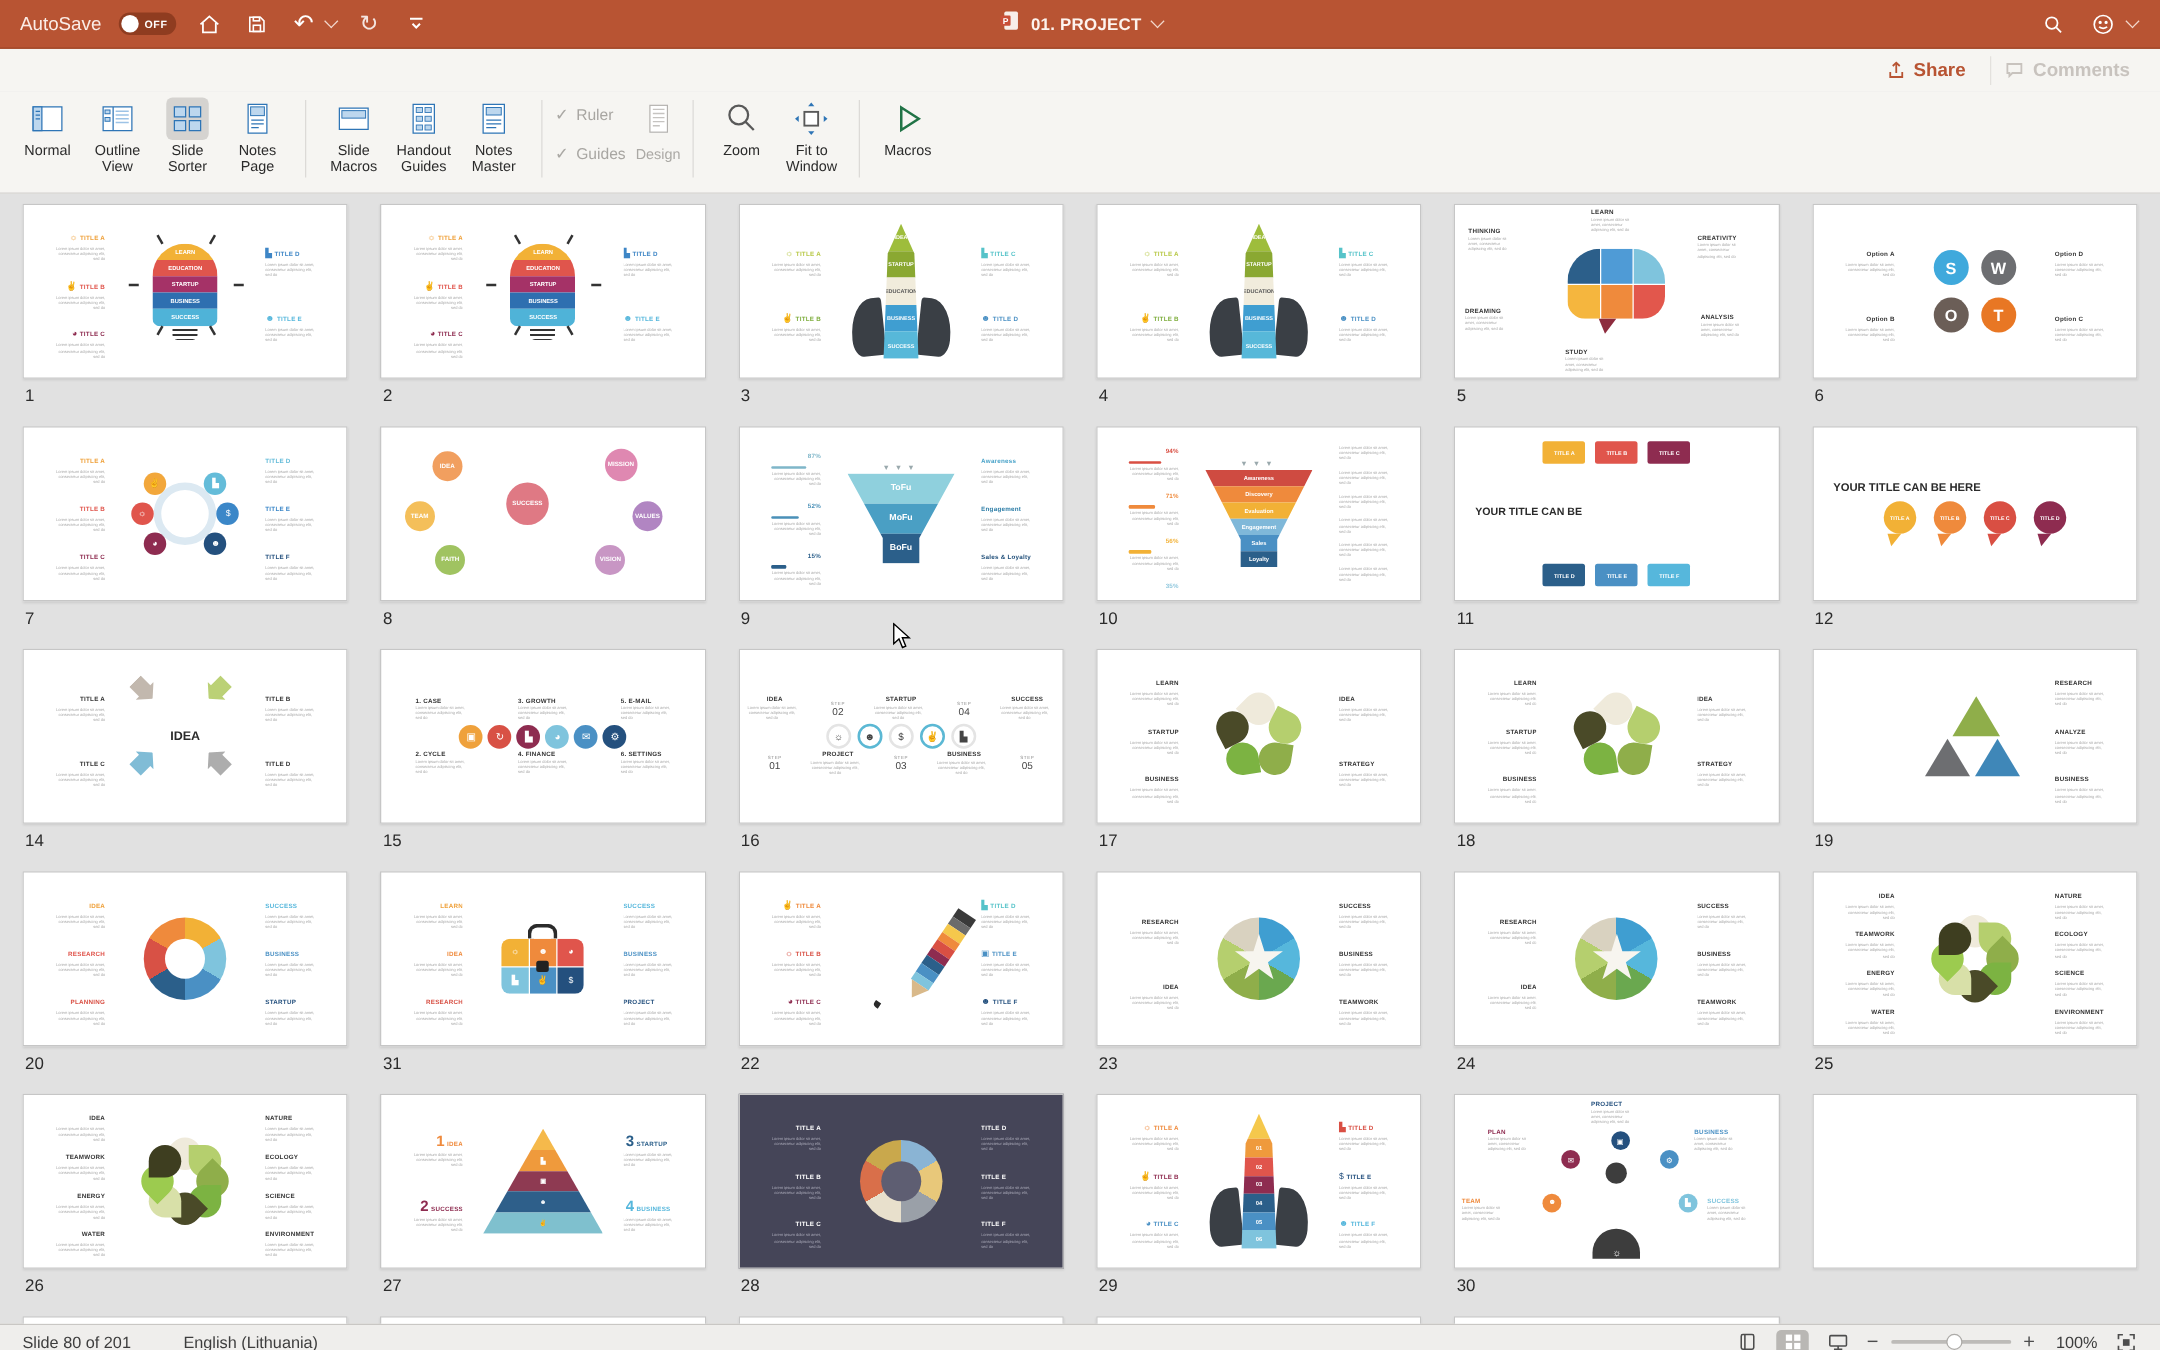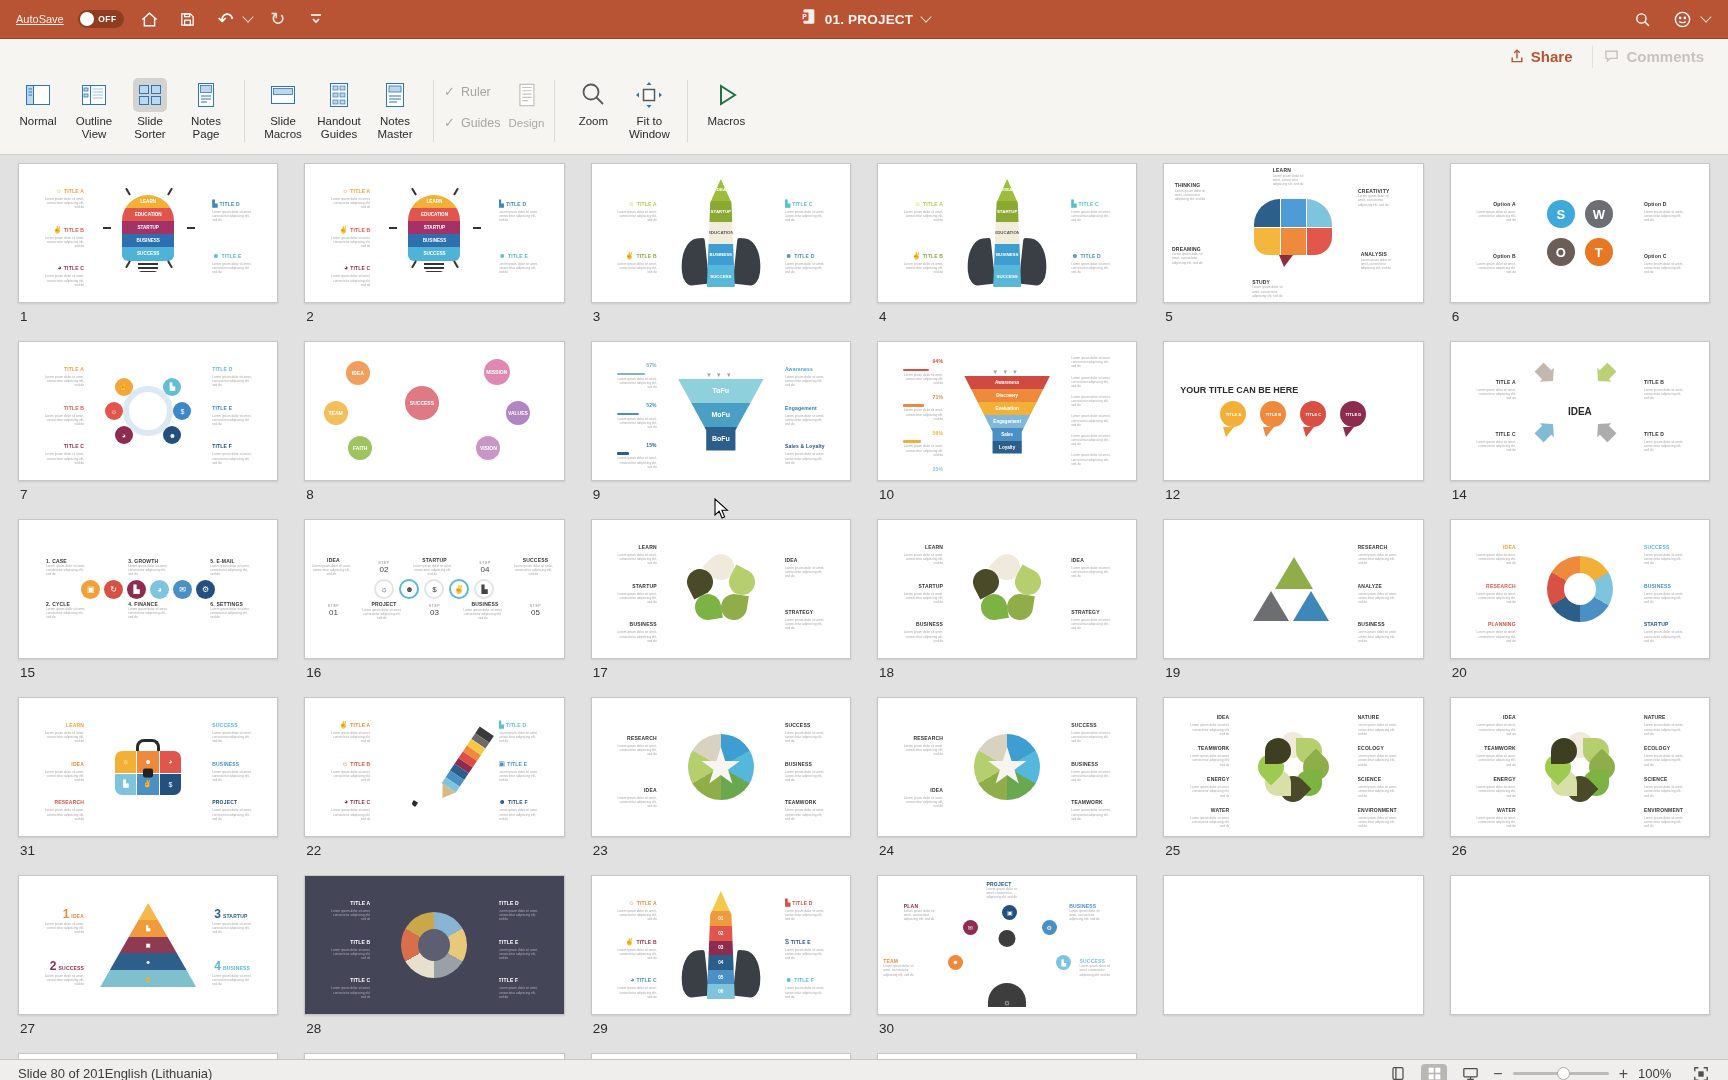--- a/index.html
+++ b/index.html
@@ -3,21 +3,21 @@
 <meta charset="utf-8">
 <style>
   html,body{margin:0;padding:0;background:#888;}
   body{width:1728px;height:1080px;position:relative;overflow:hidden;
        font-family:"Liberation Sans", sans-serif; -webkit-font-smoothing:antialiased;}
   .app{position:absolute;inset:0;display:flex;flex-direction:column;background:#E1E1E1;}
 
   
   .titlebar{height:38px;background:#B85433;display:flex;align-items:center;color:#fff;position:relative;flex:0 0 auto;border-bottom:1px solid #9E4526;}
   .tb-left{display:flex;align-items:center;gap:14px;padding-left:16px;}
-  .autosave-lab{font-size:11px;color:#FBEDE7;text-decoration:underline;}
+  .autosave-lab{font-size:15px;color:#FBEDE7;}
   .toggle{width:46px;height:18px;background:#8F3C20;border-radius:9px;position:relative;display:flex;align-items:center;}
   .toggle .knob{width:14px;height:14px;border-radius:50%;background:#fff;position:absolute;left:2px;}
   .toggle .off{position:absolute;right:7px;font-size:8.5px;font-weight:bold;color:#fff;letter-spacing:.5px;}
   .tb-ic{width:24px;height:24px;display:flex;align-items:center;justify-content:center;color:#fff;font-size:17px;}
   .tb-ic svg{display:block}
   .chev{width:7px;height:7px;border-right:1.6px solid #F3D9CE;border-bottom:1.6px solid #F3D9CE;transform:rotate(45deg);margin-left:2px;margin-top:-4px;}
   .tb-center{position:absolute;left:0;right:0;top:0;bottom:0;display:flex;align-items:center;justify-content:center;gap:7px;pointer-events:none;}
   .doc-title{font-size:13.5px;font-weight:600;color:#FDF3EE;letter-spacing:.2px;}
   .tb-right{margin-left:auto;display:flex;align-items:center;gap:16px;padding-right:18px;}
 
@@ -63,27 +63,27 @@
   .sl-big{font-size:12px;font-weight:800;line-height:1;display:inline-block;margin:0 2px;}
   .sl-bar{height:2.5px;border-radius:1px;margin:1.5px 0;display:block;}
   .vcol{display:flex;flex-direction:column;align-items:center;}
   .vrow{display:flex;align-items:center;justify-content:center;}
   .srow{width:100%;flex:1;display:flex;align-items:center;justify-content:center;color:#fff;font-weight:700;}
   .freelab{position:absolute;width:24%;}
   .freelab .sl-lor{width:34px;}
 
   
   .statusbar{height:27px;background:#EFEEEC;border-top:1px solid #C9C7C4;display:flex;align-items:center;font-size:13px;color:#3d3d3d;padding:0 14px 0 18px;flex:0 0 auto;}
-  .sb-left{display:flex;}
+  .sb-left{display:flex;gap:42px;}
   .sb-right{margin-left:auto;display:flex;align-items:center;gap:10px;}
   .sb-ic{width:26px;height:20px;display:flex;align-items:center;justify-content:center;border-radius:4px;}
   .sb-ic.sel{background:#B9B7B4;}
   .slider{width:96px;height:3px;background:#BDBBB8;border-radius:2px;position:relative;}
   .slider .thumbk{width:13px;height:13px;border-radius:50%;background:#fff;border:1px solid #ADABA8;position:absolute;top:-5.5px;left:44px;box-sizing:border-box;}
-  .zoomlab{width:40px;text-align:left;}
+  .zoomlab{width:40px;text-align:right;}
   .pm{font-size:16px;color:#4d4d4d;line-height:1;}
 
   
   .cursor{position:absolute;left:714px;top:498px;z-index:50;pointer-events:none;}
 </style>
 </head>
 <body>
 
 <div class="app">
 
@@ -716,20 +716,40 @@
                 <div></div>
                 <div class="sl-lor">Lorem ipsum dolor sit amet, consectetur adipiscing elit, sed do</div>
               </div>
             </div>
           </div>
           <div class="snum">10</div>
         </div>
         <div class="cell">
           <div class="thumb">
             <div class="scen" style="width: 100%;">
+              <div style="position: absolute; left: 4%; top: 44%; font-size: 8.5px; font-weight: 800; color: rgb(43, 43, 43); white-space: nowrap;">YOUR TITLE CAN BE</div>
+              <div class="vcol" style="justify-content: space-between; height: 100%; padding: 4px 0px; box-sizing: border-box;">
+                <div class="vrow" style="gap: 8px;">
+                  <div style="width: 34px; height: 18px; border-radius: 2px; background: rgb(242, 177, 54); color: rgb(255, 255, 255); font-size: 4.4px; font-weight: 700; display: flex; align-items: center; justify-content: center;">TITLE A</div>
+                  <div style="width: 34px; height: 18px; border-radius: 2px; background: rgb(224, 85, 76); color: rgb(255, 255, 255); font-size: 4.4px; font-weight: 700; display: flex; align-items: center; justify-content: center;">TITLE B</div>
+                  <div style="width: 34px; height: 18px; border-radius: 2px; background: rgb(142, 44, 80); color: rgb(255, 255, 255); font-size: 4.4px; font-weight: 700; display: flex; align-items: center; justify-content: center;">TITLE C</div>
+                </div>
+                <div class="vrow" style="gap: 8px;">
+                  <div style="width: 34px; height: 18px; border-radius: 2px; background: rgb(43, 95, 138); color: rgb(255, 255, 255); font-size: 4.4px; font-weight: 700; display: flex; align-items: center; justify-content: center;">TITLE D</div>
+                  <div style="width: 34px; height: 18px; border-radius: 2px; background: rgb(74, 144, 196); color: rgb(255, 255, 255); font-size: 4.4px; font-weight: 700; display: flex; align-items: center; justify-content: center;">TITLE E</div>
+                  <div style="width: 34px; height: 18px; border-radius: 2px; background: rgb(86, 183, 220); color: rgb(255, 255, 255); font-size: 4.4px; font-weight: 700; display: flex; align-items: center; justify-content: center;">TITLE F</div>
+                </div>
+              </div>
+            </div>
+          </div>
+          <div class="snum">11</div>
+        </div>
+        <div class="cell">
+          <div class="thumb">
+            <div class="scen" style="width: 100%;">
               <div class="vcol" style="align-items: flex-start; width: 92%;">
                 <div style="font-size: 9px; font-weight: 800; color: rgb(43, 43, 43); width: 65%; line-height: 1.15; margin-bottom: 6px;">YOUR TITLE CAN BE HERE</div>
                 <div class="vrow" style="gap: 14px; width: 100%; justify-content: center;">
                   <div class="vcol" style="align-items: flex-start;">
                     <div style="width: 26px; height: 26px; border-radius: 50%; background: rgb(242, 177, 54); color: rgb(255, 255, 255); font-size: 4.2px; font-weight: 700; display: flex; align-items: center; justify-content: center;">TITLE A</div>
                     <div style="width: 0px; height: 0px; border-left: 3px solid transparent; border-right: 8px solid transparent; border-top: 10px solid rgb(242, 177, 54); margin-left: 3px;"></div>
                   </div>
                   <div class="vcol" style="align-items: flex-start;">
                     <div style="width: 26px; height: 26px; border-radius: 50%; background: rgb(239, 138, 60); color: rgb(255, 255, 255); font-size: 4.2px; font-weight: 700; display: flex; align-items: center; justify-content: center;">TITLE B</div>
                     <div style="width: 0px; height: 0px; border-left: 3px solid transparent; border-right: 8px solid transparent; border-top: 10px solid rgb(239, 138, 60); margin-left: 3px;"></div>

